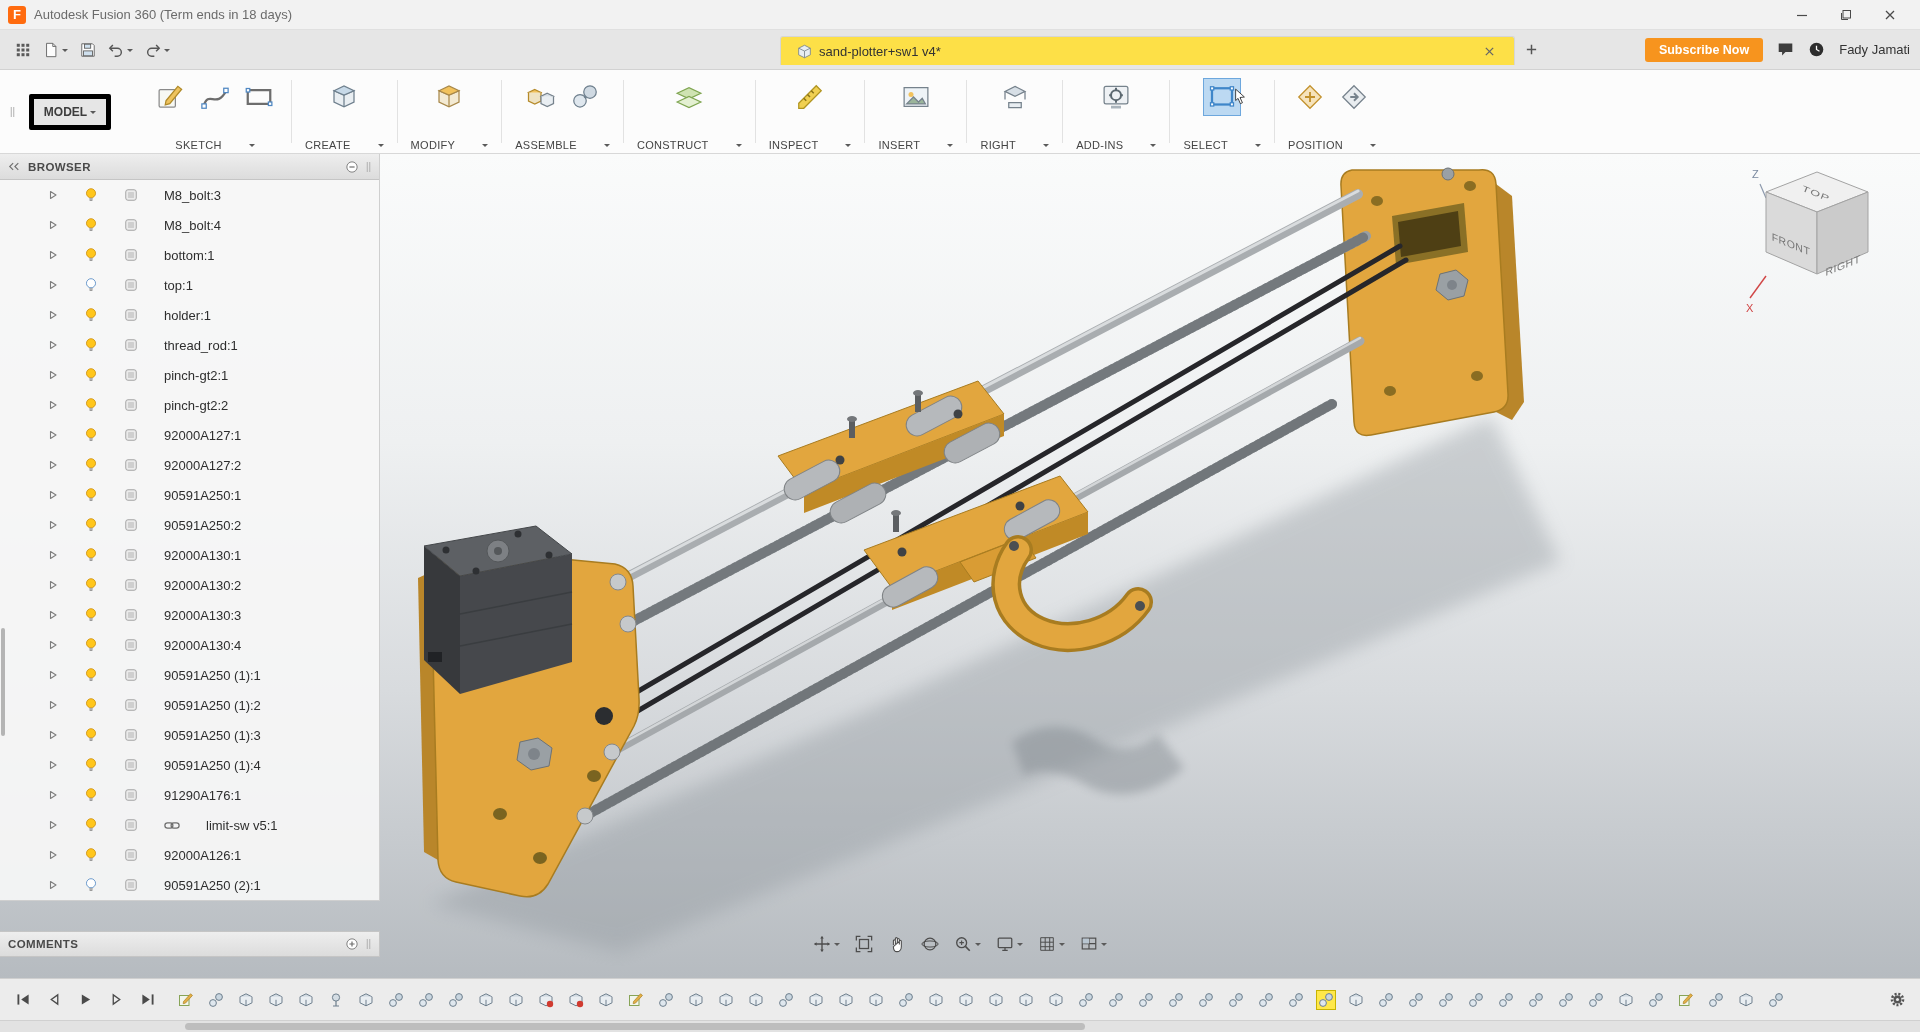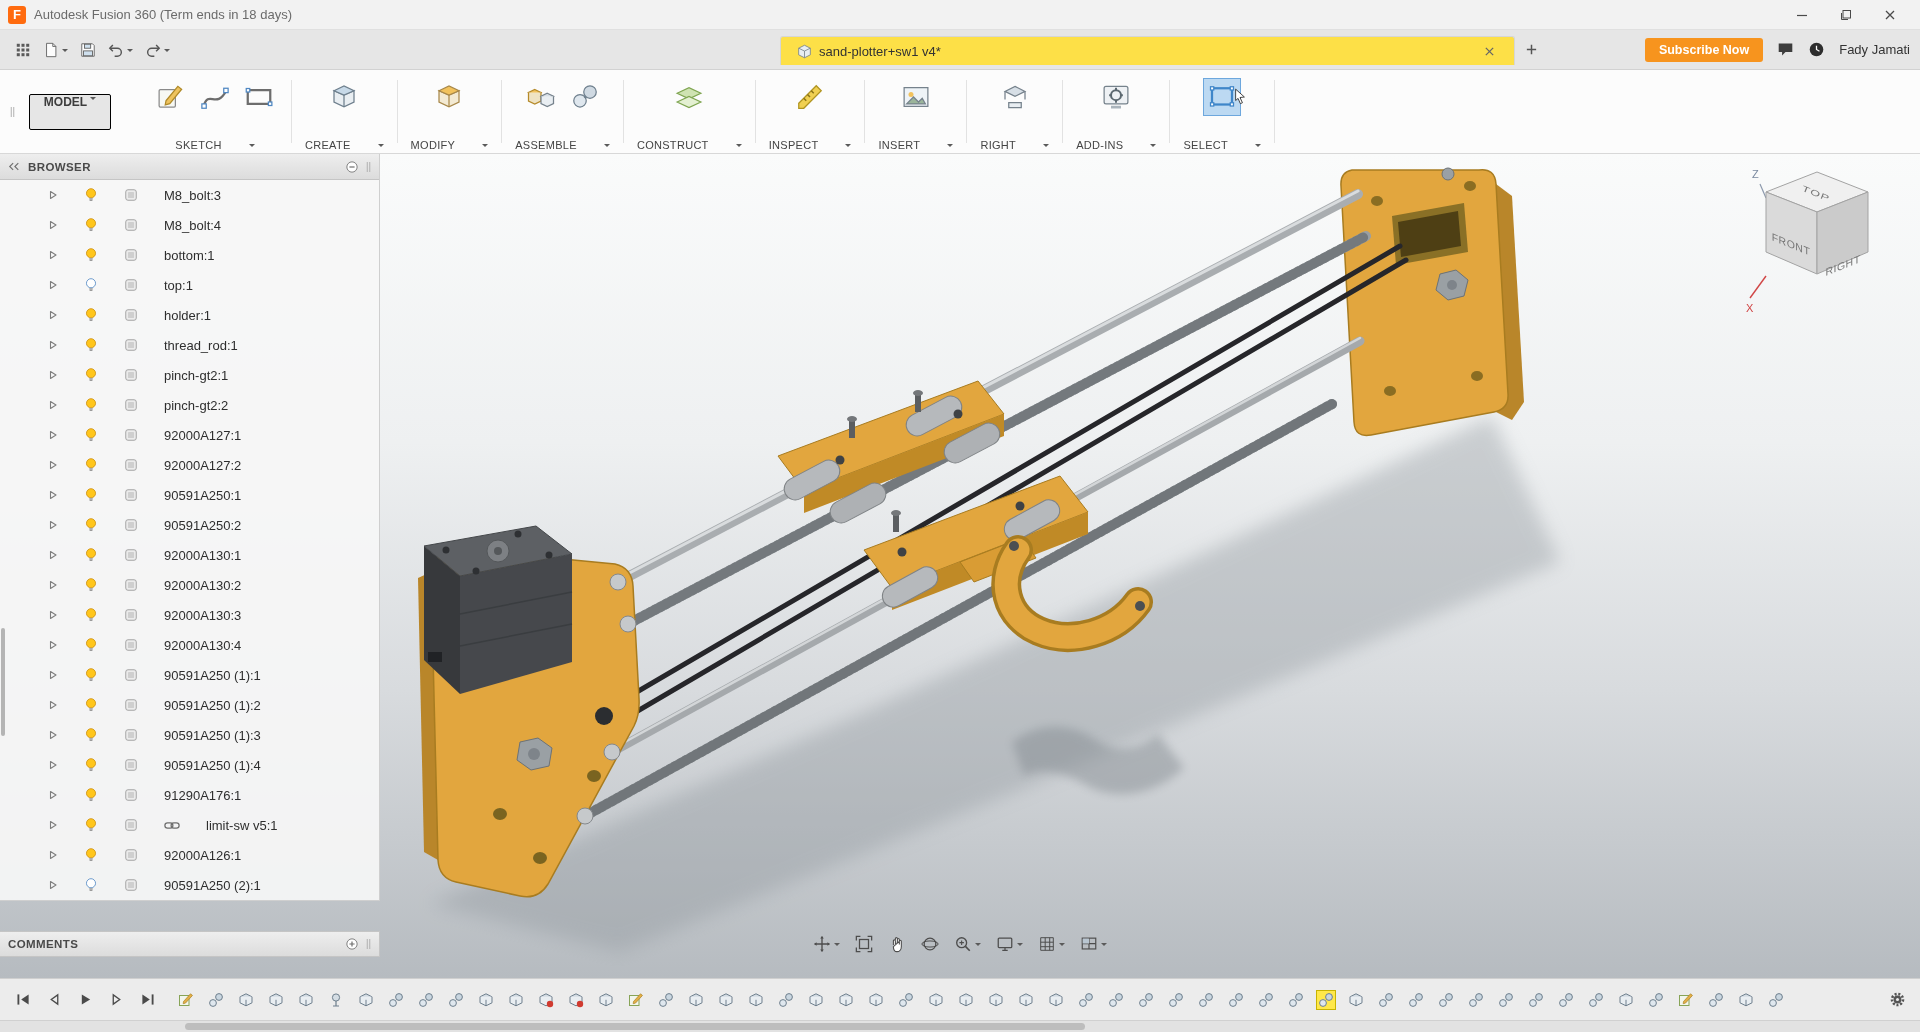--- a/index.html
+++ b/index.html
@@ -21,21 +21,21 @@
   .doc-tab .tab-label{font-size:13px;color:#333;margin-left:7px;}
   .doc-tab .tab-close{margin-left:auto;display:flex;align-items:center;padding:3px;}
   .new-tab-btn{position:absolute;left:1522px;top:10px;padding:3px;}
   .appbar-right{margin-left:auto;display:flex;align-items:center;gap:14px;}
   .subscribe{background:#f7941e;color:#fff;font-size:12.5px;padding:5px 14px;border-radius:3px;font-weight:bold;}
   .username{font-size:13px;color:#333;}
 
   
   .ribbon{height:84px;background:#fcfcfc;border-bottom:1px solid #d8d8d8;display:flex;align-items:stretch;padding-left:10px;position:relative;}
   .ribbon-grip{align-self:center;margin-right:14px;}
-  .workspace{align-self:center;width:82px;height:36px;background:#e6e6e6;border:1px solid #000000;border-radius:2px;display:flex;justify-content:center;font-size:12px;font-weight:bold;color:#3c3c3c;margin-right:28px;}
+  .workspace{align-self:center;width:82px;height:36px;background:#e6e6e6;border:5px solid #000000;border-radius:2px;display:flex;align-items:center;justify-content:center;font-size:12px;font-weight:bold;color:#3c3c3c;margin-right:28px;}
   #ribbon-groups{display:flex;align-items:stretch;}
   .rgroup{display:flex;flex-direction:column;align-items:center;justify-content:center;padding:4px 13px 2px;}
   .ricons{display:flex;align-items:center;gap:6px;height:48px;}
   .rbtn{width:38px;height:38px;display:flex;align-items:center;justify-content:center;border:1px solid transparent;position:relative;}
   .rbtn.active{background:#bcd9f2;border-color:#6da7dd;}
   .sel-cursor{position:absolute;right:-7px;top:9px;}
   .rlabel{font-size:11px;color:#444;letter-spacing:.3px;margin-top:19px;display:flex;align-items:center;gap:24px;}
   .rsep{width:1px;background:#e2e2e2;margin:10px 0;}
 
   
@@ -382,20 +382,40 @@
                 </svg>
               </span>
             </span>
           </div>
           <div class="rlabel">
             <span>SELECT</span>
             <span class="caret"></span>
           </div>
         </div>
         <div class="rsep"></div>
+        <div class="rgroup">
+          <div class="ricons">
+            <span class="rbtn">
+              <svg viewBox="0 0 24 24" width="30" height="30">
+                <path d="M12 3 21 12 12 21 3 12z" fill="#f6e3bb" stroke="#c2912c"></path>
+                <path d="M12 8v8M8 12h8" stroke="#c2912c" stroke-width="1.5"></path>
+              </svg>
+            </span>
+            <span class="rbtn">
+              <svg viewBox="0 0 24 24" width="30" height="30">
+                <path d="M12 3 21 12 12 21 3 12z" fill="#e9edf0" stroke="#76828c"></path>
+                <path d="M9 12h6M12 9l3 3-3 3" stroke="#76828c" stroke-width="1.5" fill="none"></path>
+              </svg>
+            </span>
+          </div>
+          <div class="rlabel">
+            <span>POSITION</span>
+            <span class="caret"></span>
+          </div>
+        </div>
       </div>
   </div>
 
   <div class="canvas">
 
     <svg class="model-svg" viewBox="0 0 1920 824" preserveAspectRatio="none">
       <defs>
         <filter id="b8" x="-40%" y="-40%" width="180%" height="180%">
             <feGaussianBlur stdDeviation="9"></feGaussianBlur>
           </filter>

